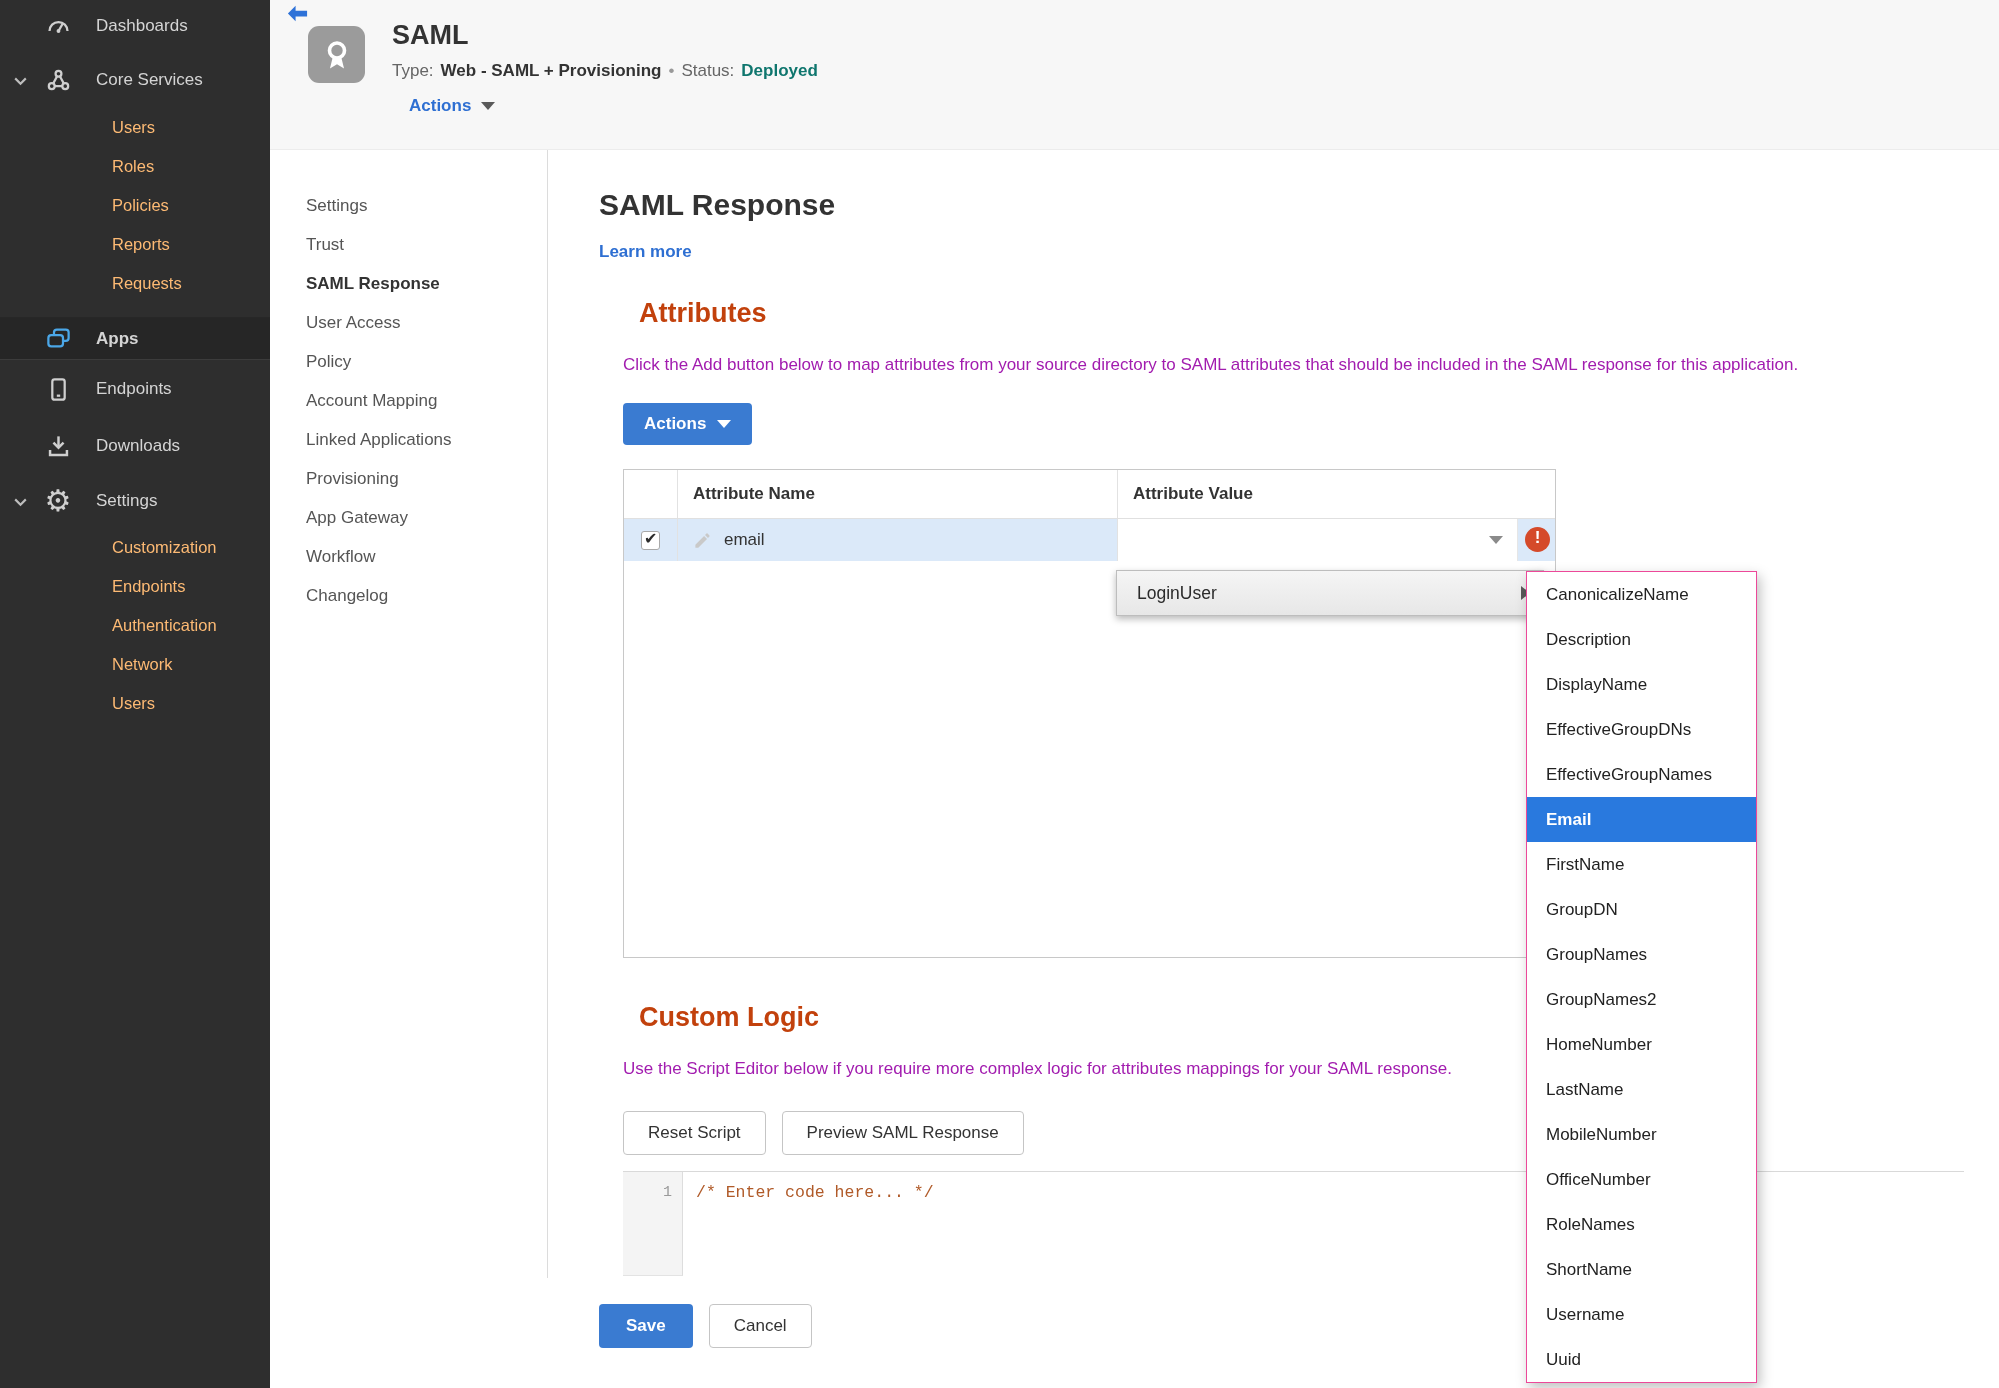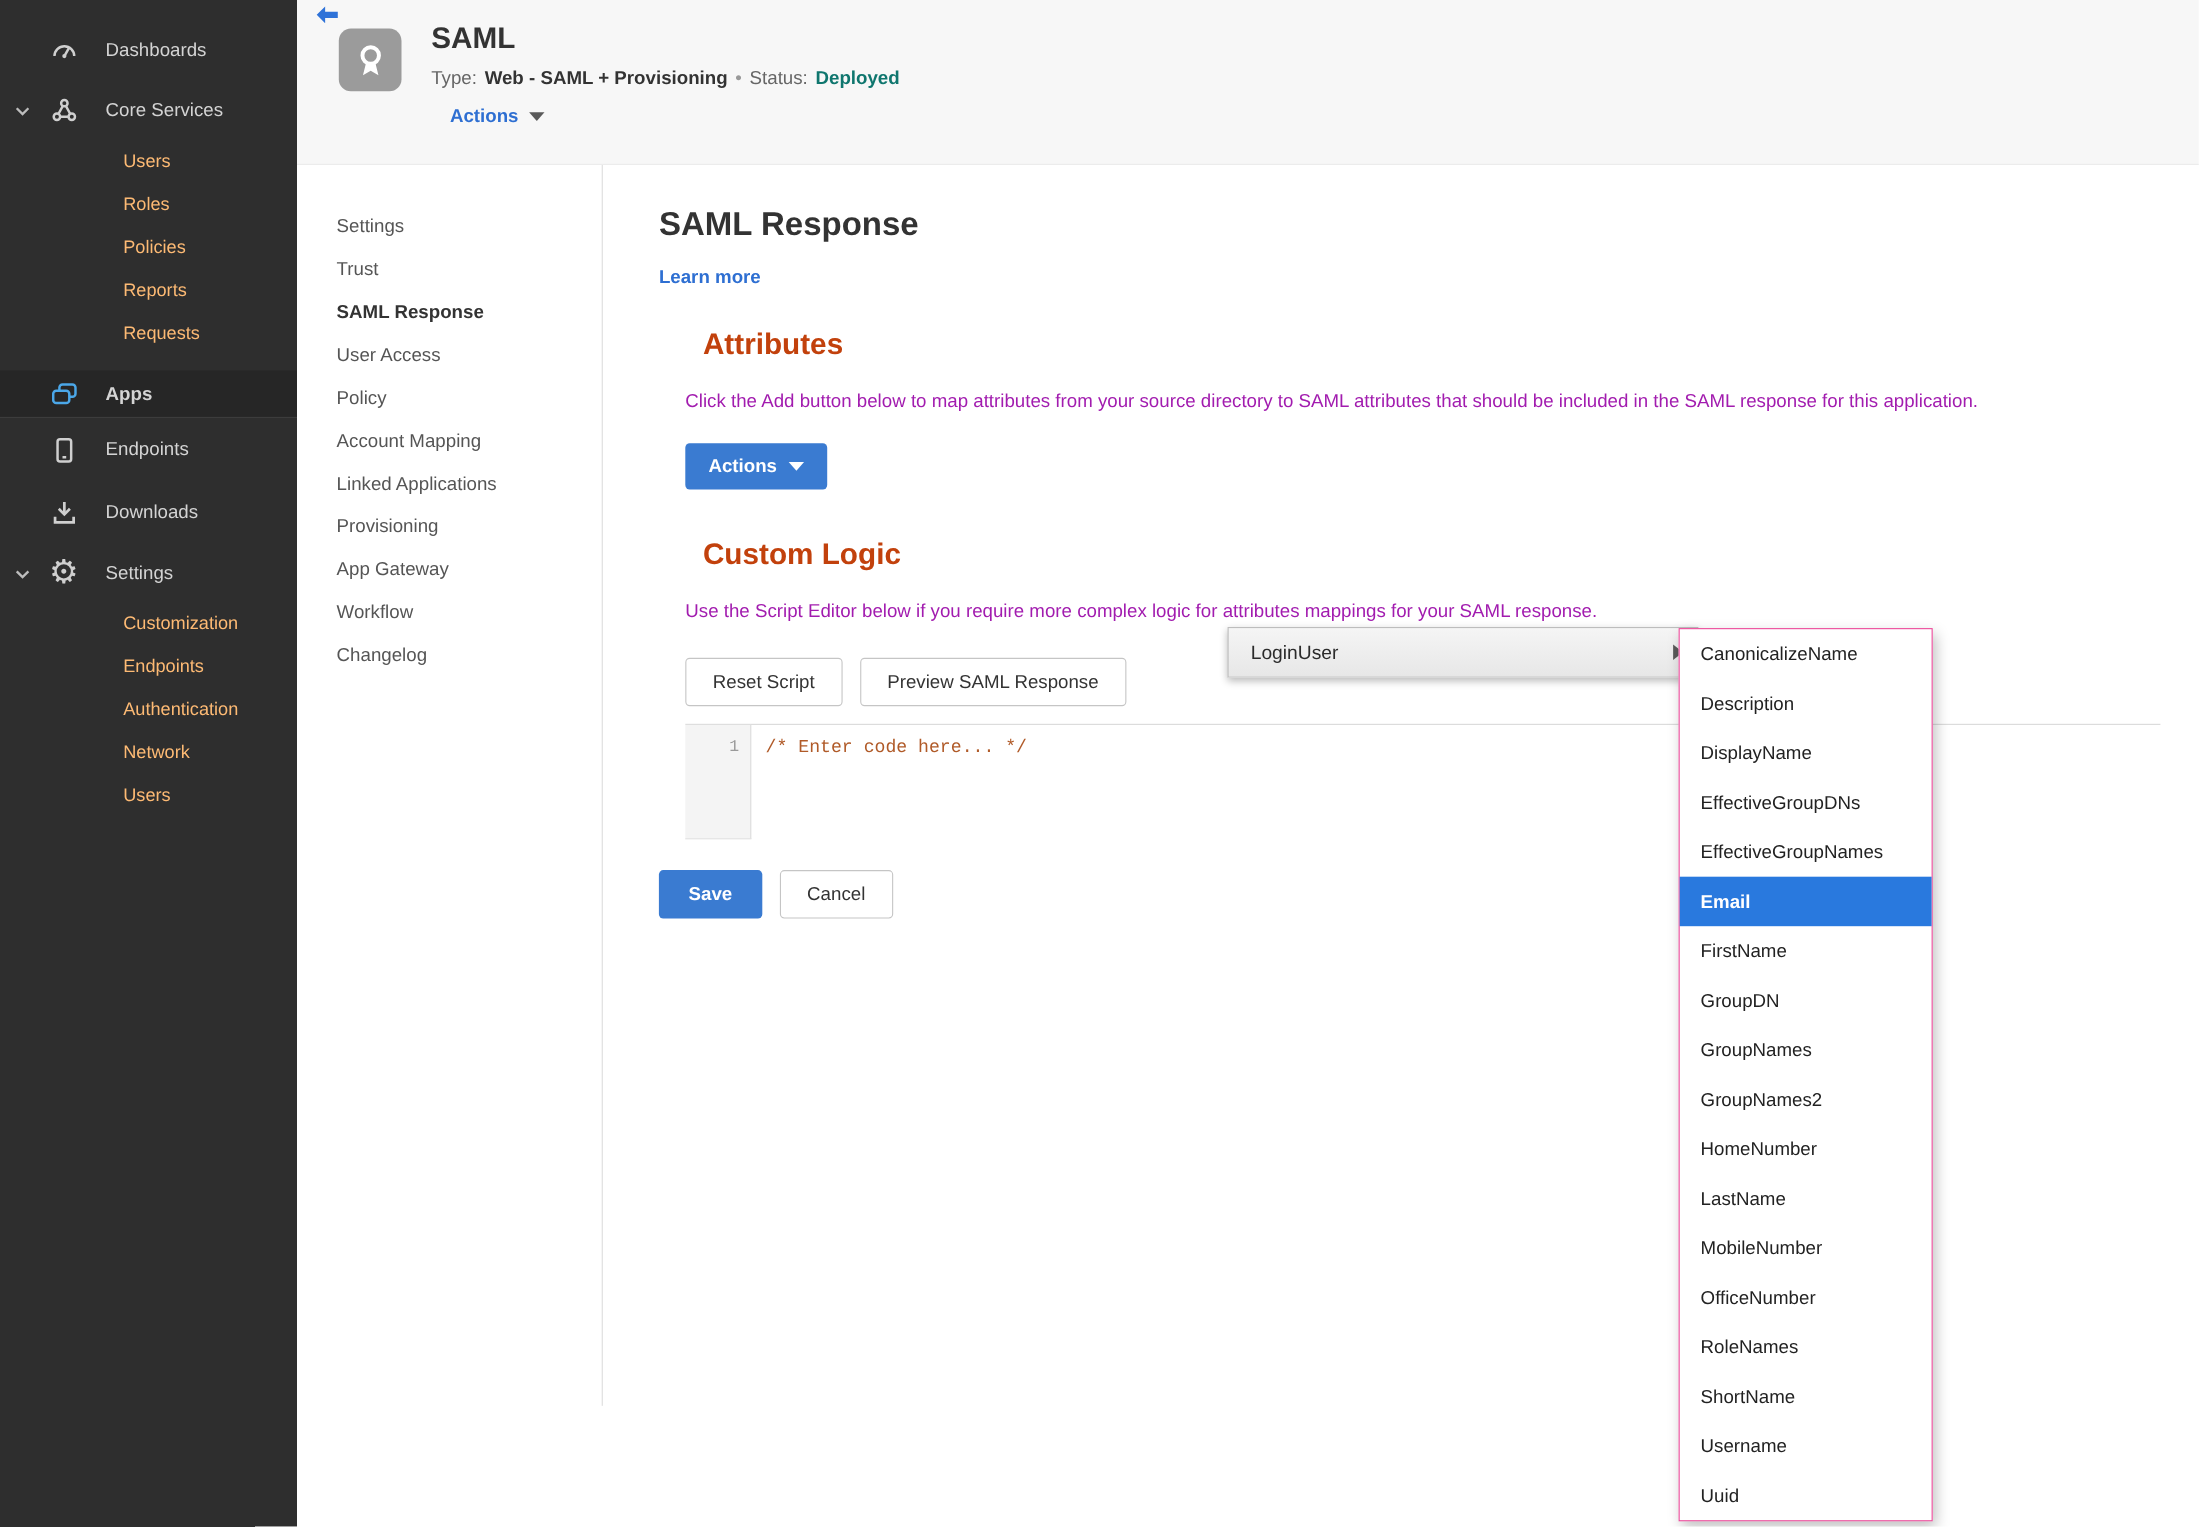--- a/index.html
+++ b/index.html
@@ -1,21 +1,21 @@
 <!DOCTYPE html>
 <html><head>
 <meta charset="utf-8">
 <style>
   html,body{margin:0;padding:0;background:#fff;}
   *{box-sizing:border-box;}
   .app{position:relative;width:1999px;height:1388px;overflow:hidden;
        font-family:"Liberation Sans","DejaVu Sans",sans-serif;color:#333;background:#fff;}
 
   
-  .sidebar{position:absolute;left:0;top:0;width:270px;height:1388px;background:#2e2e2e;padding-top:20px;}
+  .sidebar{position:absolute;left:0;top:0;width:270px;height:1388px;background:#2e2e2e;padding-top:0;}
   .s-item{position:relative;display:flex;align-items:center;cursor:pointer;}
   .s-item.lvl1 .s-label{margin-left:96px;font-size:17px;color:#d4d4d4;}
   .s-icon{position:absolute;left:44px;width:28px;display:flex;justify-content:center;align-items:center;}
   .s-chev{position:absolute;left:12px;display:flex;align-items:center;}
   .s-item.lvl2{height:39px;}
   .s-item.lvl2 .s-sublabel{margin-left:112px;font-size:16.5px;color:#fdba74;}
   .row-dash{height:52px;}
   .row-core{height:56px;}
   .row-apps{height:43px;background:#262626;border-top:1px solid #272727;border-bottom:1px solid #3c3c3c;margin-top:14px;}
   .row-apps .s-label{color:#fff;font-weight:bold;}
@@ -253,20 +253,46 @@
     <a class="learn-more">Learn more</a>
 
     <h2 class="sec-h">Attributes</h2>
     <p class="sec-p">Click the Add button below to map attributes from your source directory to SAML attributes that should be included in the SAML response for this application.</p>
 
     <button class="btn-primary actions-btn">
       <span>Actions</span>
       <span class="caret-down white"></span>
     </button>
 
+    <div class="attr-table">
+      <div class="t-head">
+        <div class="t-cell c-check"></div>
+        <div class="t-cell c-name th">Attribute Name</div>
+        <div class="t-cell c-value th" style="padding-left:15px;">Attribute Value</div>
+      </div>
+      <div class="t-row selected">
+        <div class="t-cell c-check">
+          <span class="checkbox checked"></span>
+        </div>
+        <div class="t-cell c-name">
+          <span class="pencil">
+            <svg viewBox="0 0 24 24" width="19" height="19">
+                <path d="M3 17.3V21h3.7L17.7 10 14 6.3 3 17.3z M20.7 7a1 1 0 0 0 0-1.4L18.4 3.3a1 1 0 0 0-1.4 0L15.2 5.1 18.9 8.8 20.7 7z" fill="#c9c9c9"></path>
+              </svg>
+          </span>
+          <span class="attr-name">email</span>
+        </div>
+        <div class="t-cell c-value">
+          <div class="combobox">
+            <span class="caret-down gray"></span>
+          </div>
+          <span class="error-badge"></span>
+        </div>
+      </div>
+    </div>
 
     <h2 class="sec-h" style="margin-top:44px;">Custom Logic</h2>
     <p class="sec-p">Use the Script Editor below if you require more complex logic for attributes mappings for your SAML response.</p>
 
     <div class="btn-row">
       <button class="btn-secondary">Reset Script</button>
       <button class="btn-secondary">Preview SAML Response</button>
     </div>
 
     <div class="editor">

